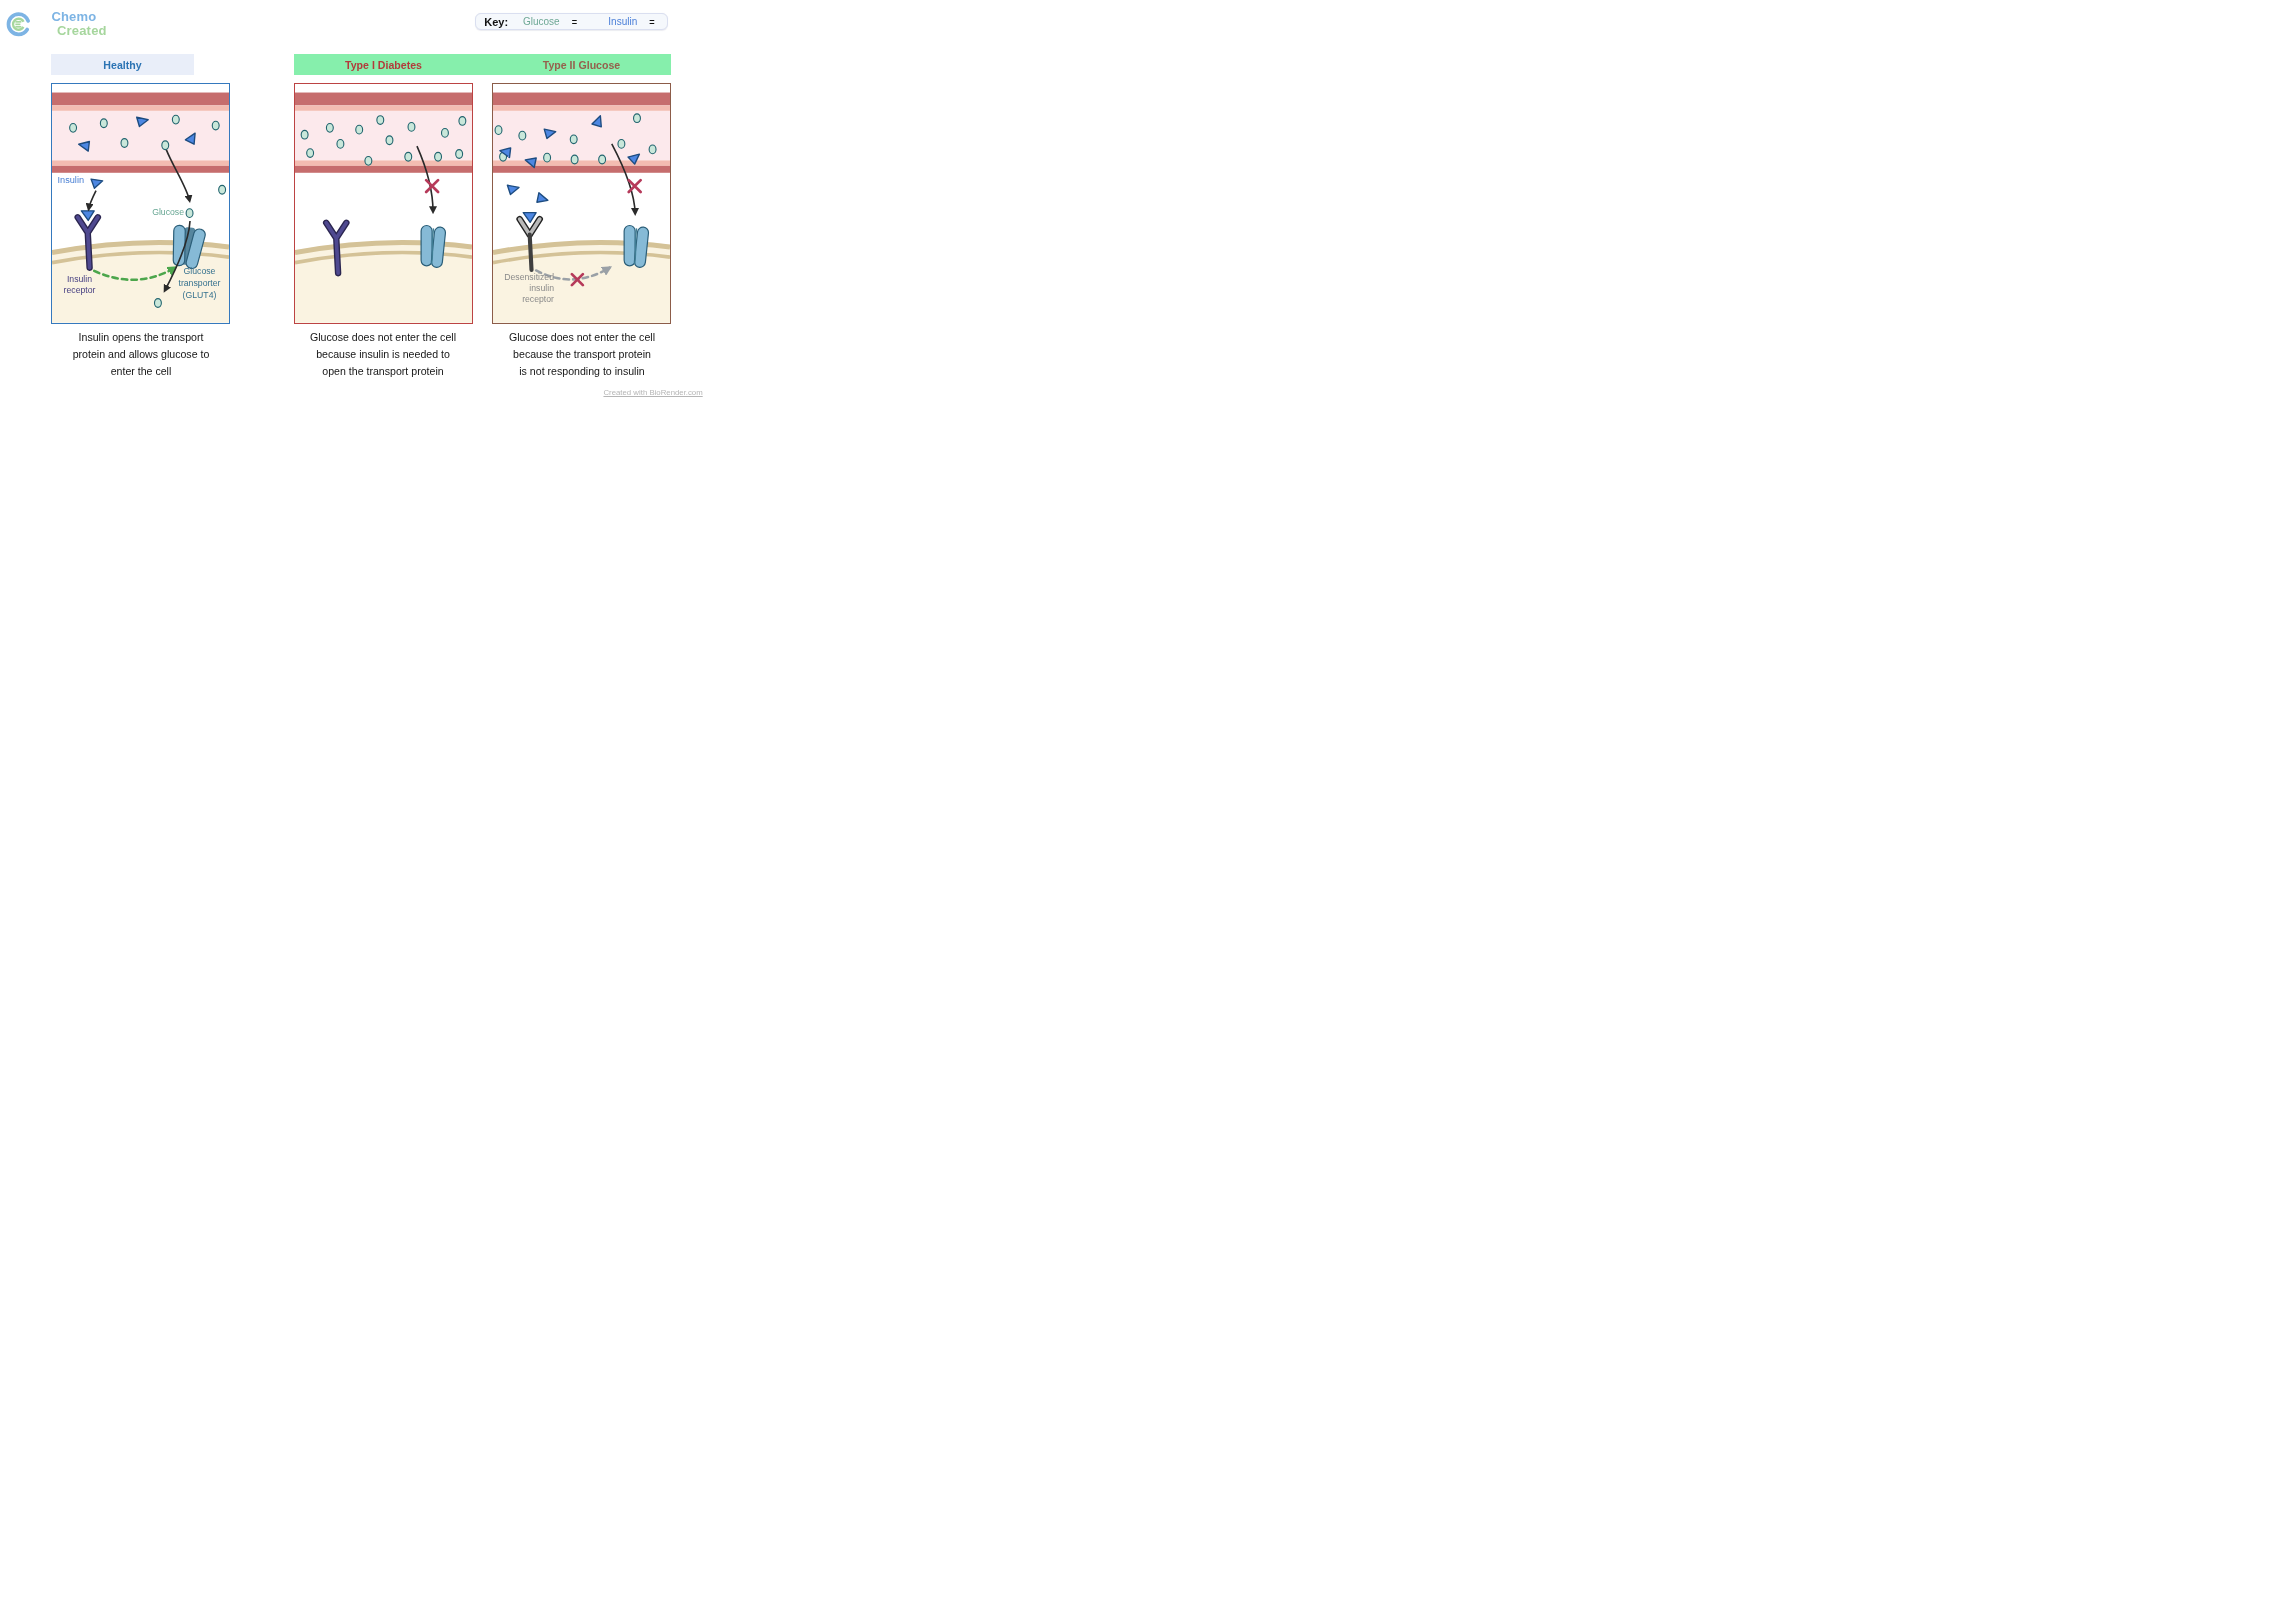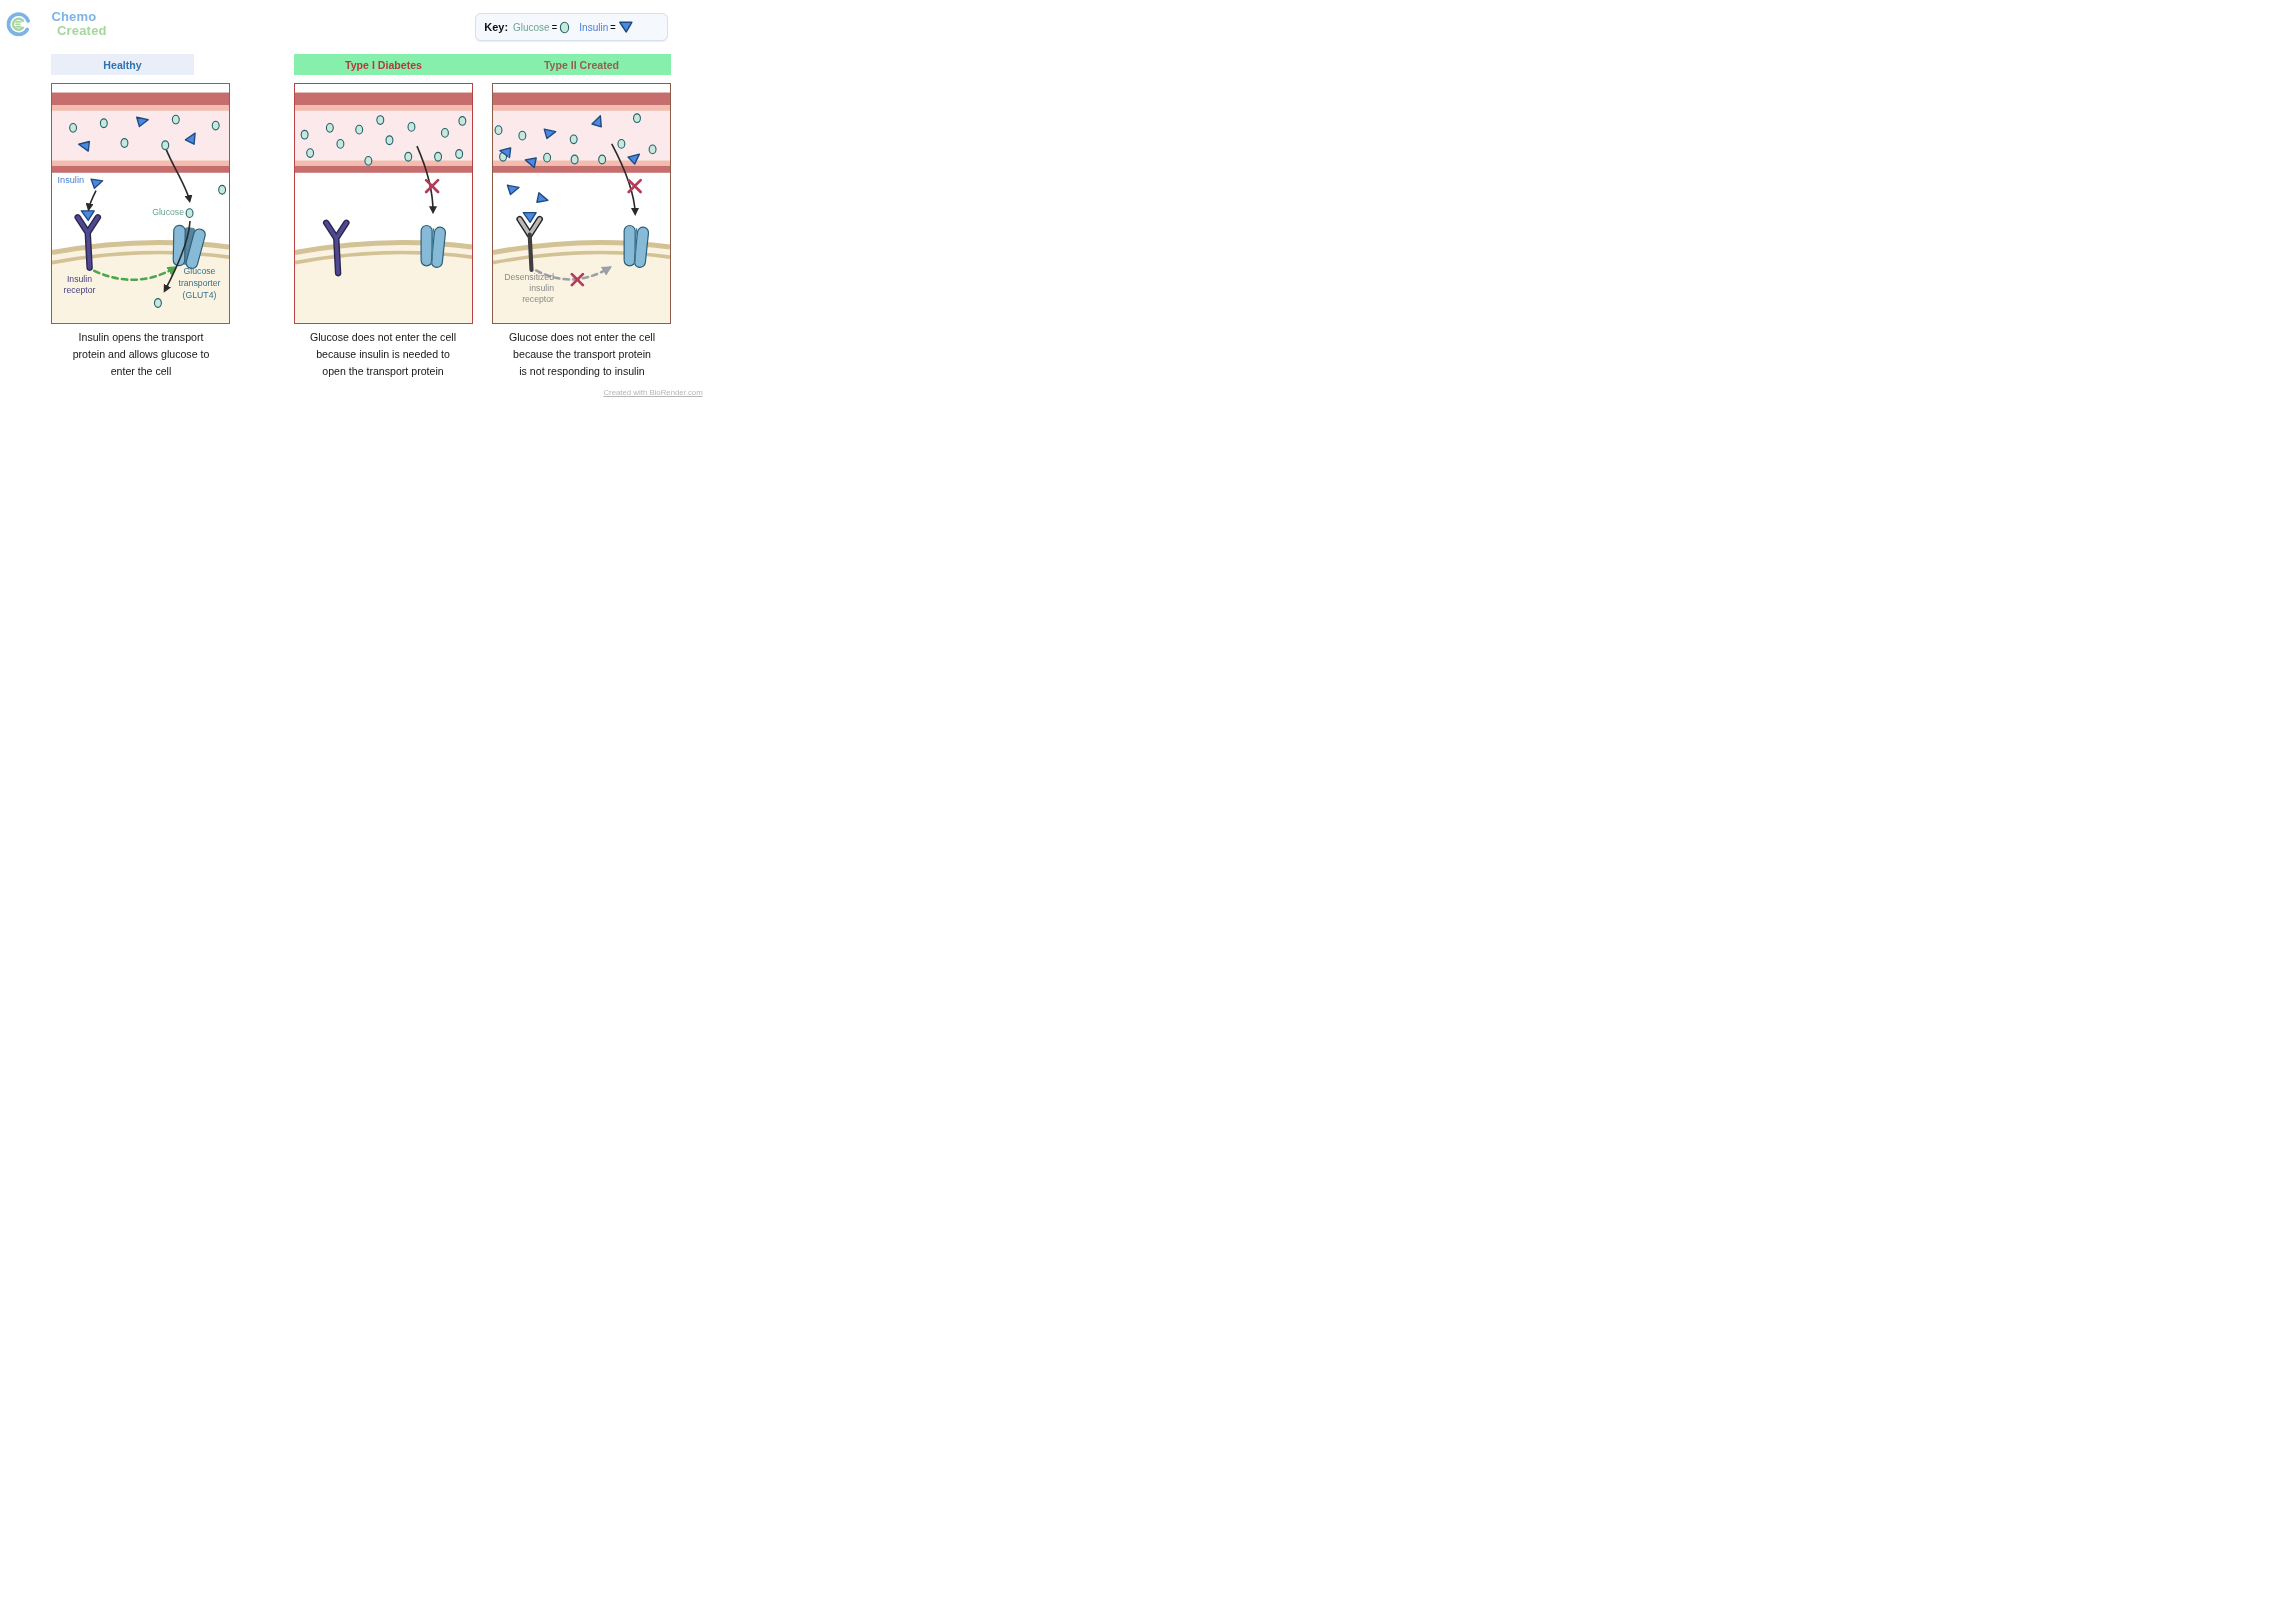--- a/index.html
+++ b/index.html
@@ -7,23 +7,23 @@
   body{font-family:"Liberation Sans","DejaVu Sans",sans-serif;}
   #stage{position:relative;width:710px;height:399px;background:#ffffff;overflow:hidden;}
 
   
   .logo{position:absolute;left:6.4px;top:10px;display:flex;align-items:flex-start;}
   .logo-text{margin-left:18px;line-height:1;}
   .logo-line1{font-size:13px;font-weight:bold;color:#7db4e4;letter-spacing:0.2px;}
   .logo-line2{font-size:13px;font-weight:bold;color:#a6d69d;margin-left:5.5px;margin-top:0.9px;letter-spacing:0.2px;}
 
   
-  .keybox{position:absolute;left:475px;top:13px;width:193px;height:28px;background:#f5f8fc;
+  .keybox{position:absolute;left:475px;top:13px;width:193px;height:17px;background:#f5f8fc;
           border:0.9px solid #dadff0;border-radius:6px;display:flex;align-items:center;
-          padding:0 8.3px;gap:2px;box-shadow:0 0.5px 0.9px rgba(90,100,140,.12);}
+          padding:0 8.3px;gap:12px;box-shadow:0 0.5px 0.9px rgba(90,100,140,.12);}
   .key-title{font-size:11px;font-weight:bold;color:#111;margin-right:2.8px;}
   .key-glucose{font-size:10px;color:#6fa895;}
   .key-insulin{font-size:10px;color:#4a7fd8;margin-left:7.3px;}
   .key-eq{font-size:9.2px;font-weight:bold;color:#111;}
 
   
   .hdr{position:absolute;top:54px;height:21px;display:flex;align-items:center;justify-content:center;
        font-weight:bold;font-size:10.6px;}
   .hdr-healthy{left:51px;width:143px;background:#e9eef9;color:#2c74b4;}
   .hdr-types{left:294px;width:377px;background:#86efac;}
@@ -98,21 +98,21 @@
     <svg width="15.6" height="13.8" viewBox="0 0 34 30">
       <path d="M4,5 L30,5 L18,26 Z" fill="#4d87e2" stroke="#1d4c80" stroke-width="3.4" stroke-linejoin="round"></path>
     </svg>
   </div>
 
   <div class="hdr hdr-healthy">
     <span>Healthy</span>
   </div>
   <div class="hdr hdr-types">
     <span class="hdr-t1">Type I Diabetes</span>
-    <span class="hdr-t2">Type II Created</span>
+    <span class="hdr-t2">Type II Glucose</span>
   </div>
 
   <div class="panel" id="panel-healthy">
     <svg class="scene" width="177" height="239" viewBox="0 0 386 520">
 
       <g>
         <rect x="0" y="18" width="386" height="28" fill="#c66d6d"></rect>
         <rect x="0" y="46" width="386" height="12" fill="#f3bcb1"></rect>
         <rect x="0" y="58" width="386" height="108" fill="#fce9ec"></rect>
         <rect x="0" y="166" width="386" height="12" fill="#f3bcb1"></rect>

